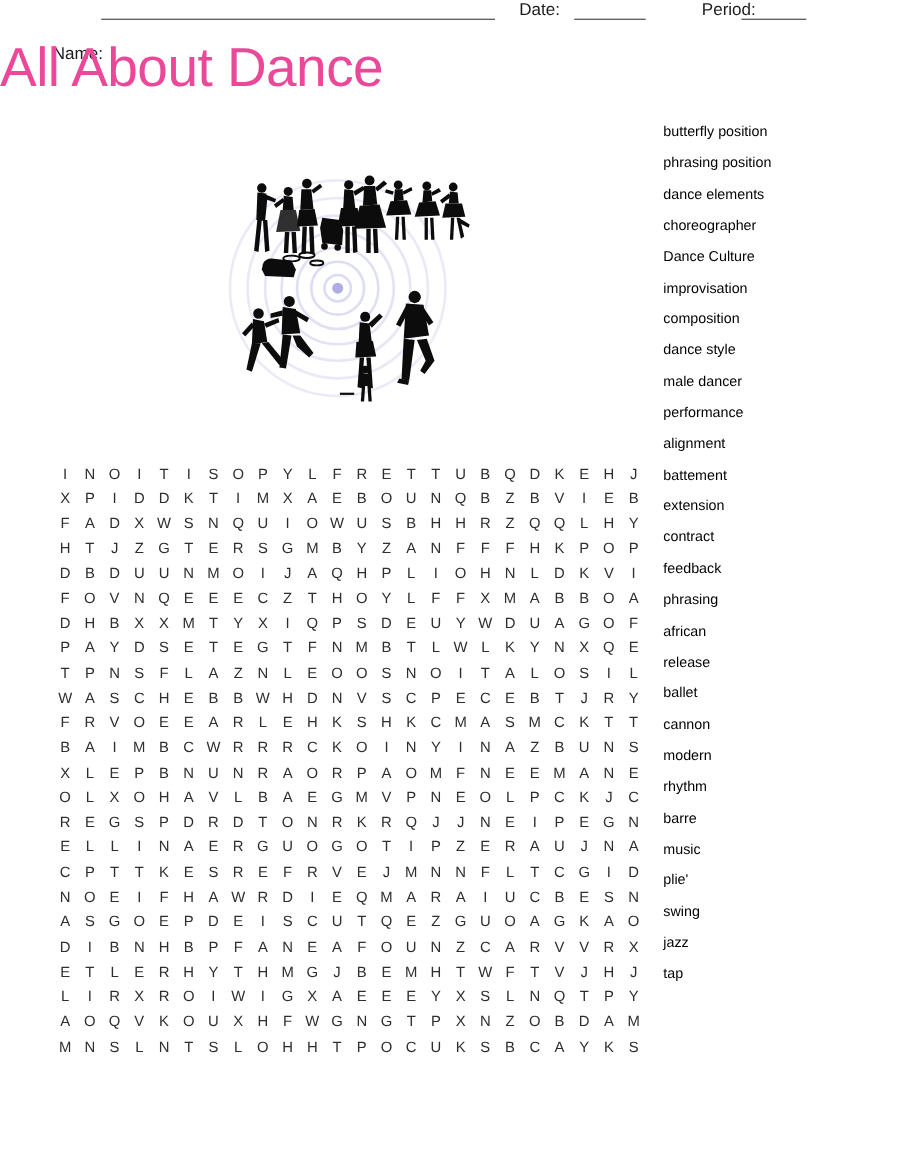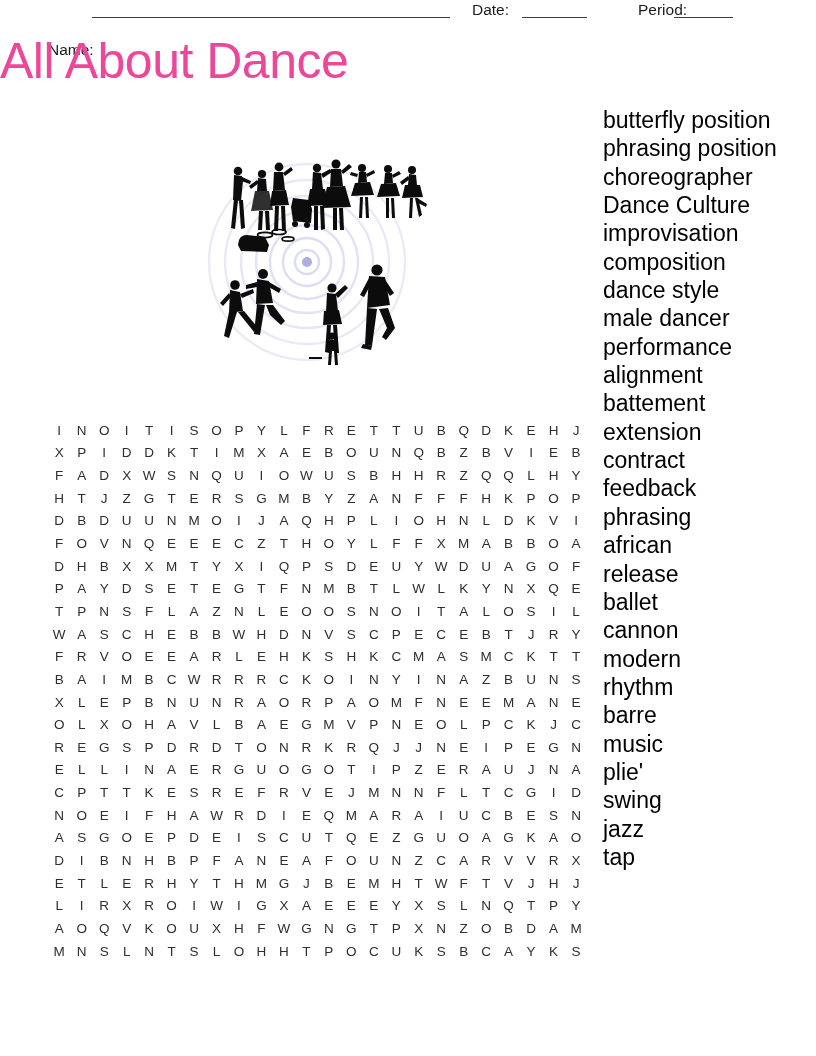--- a/index.html
+++ b/index.html
@@ -28,21 +28,21 @@
     position:absolute;left:48px;top:419px;
     display:grid;grid-template-columns:repeat(24,22.48px);grid-auto-rows:22.65px;
   }
   #grid .cell{
     display:flex;align-items:center;justify-content:center;
     font-size:13.5px;color:#2e2e2e;
   }
   
   #words{position:absolute;left:603px;top:106px;}
   #words .word{
-    height:28.35px;line-height:28.35px;font-size:23px;color:#000;white-space:nowrap;
+    height:28.35px;line-height:28.35px;font-size:13px;color:#000;white-space:nowrap;
   }
 </style>
 </head>
 <body>
 
 <span id="name-label" class="hdr-label">Name:</span>
 <span id="name-line" class="hdr-line"></span>
 <span id="date-label" class="hdr-label">Date:</span>
 <span id="date-line" class="hdr-line"></span>
 <span id="period-label" class="hdr-label">Period:</span>
@@ -749,20 +749,21 @@
     <span class="cell">C</span>
     <span class="cell">A</span>
     <span class="cell">Y</span>
     <span class="cell">K</span>
     <span class="cell">S</span>
   </div>
 
 <div id="words">
     <div class="word">butterfly position</div>
     <div class="word">phrasing position</div>
+    <div class="word">dance elements</div>
     <div class="word">choreographer</div>
     <div class="word">Dance Culture</div>
     <div class="word">improvisation</div>
     <div class="word">composition</div>
     <div class="word">dance style</div>
     <div class="word">male dancer</div>
     <div class="word">performance</div>
     <div class="word">alignment</div>
     <div class="word">battement</div>
     <div class="word">extension</div>

